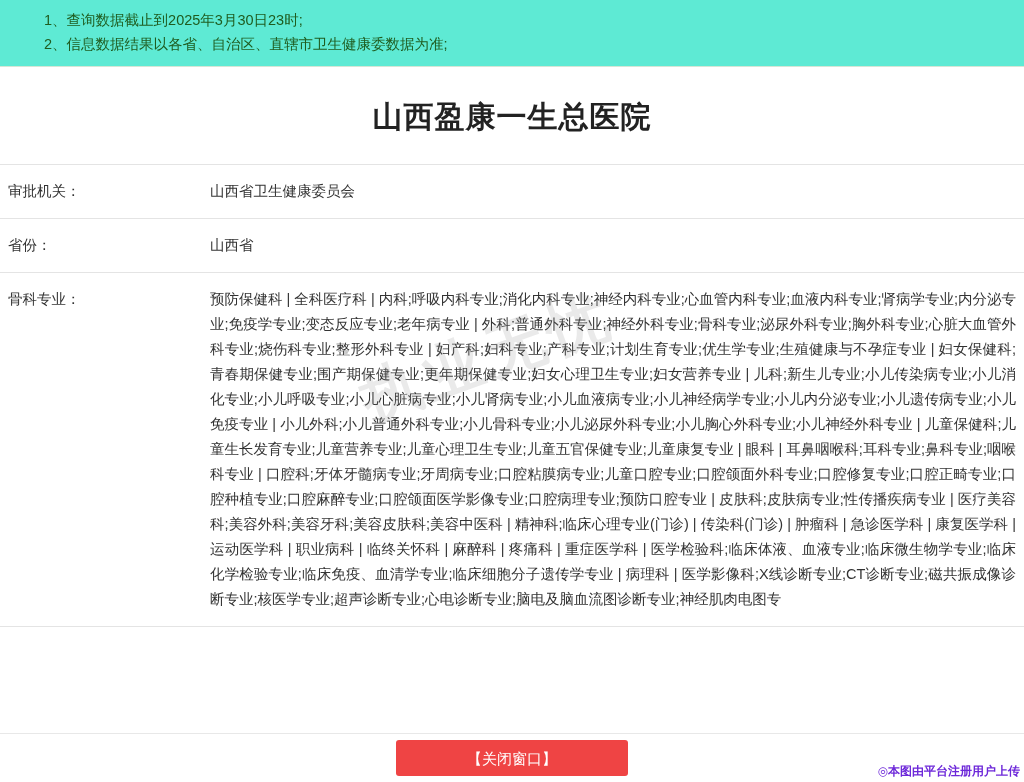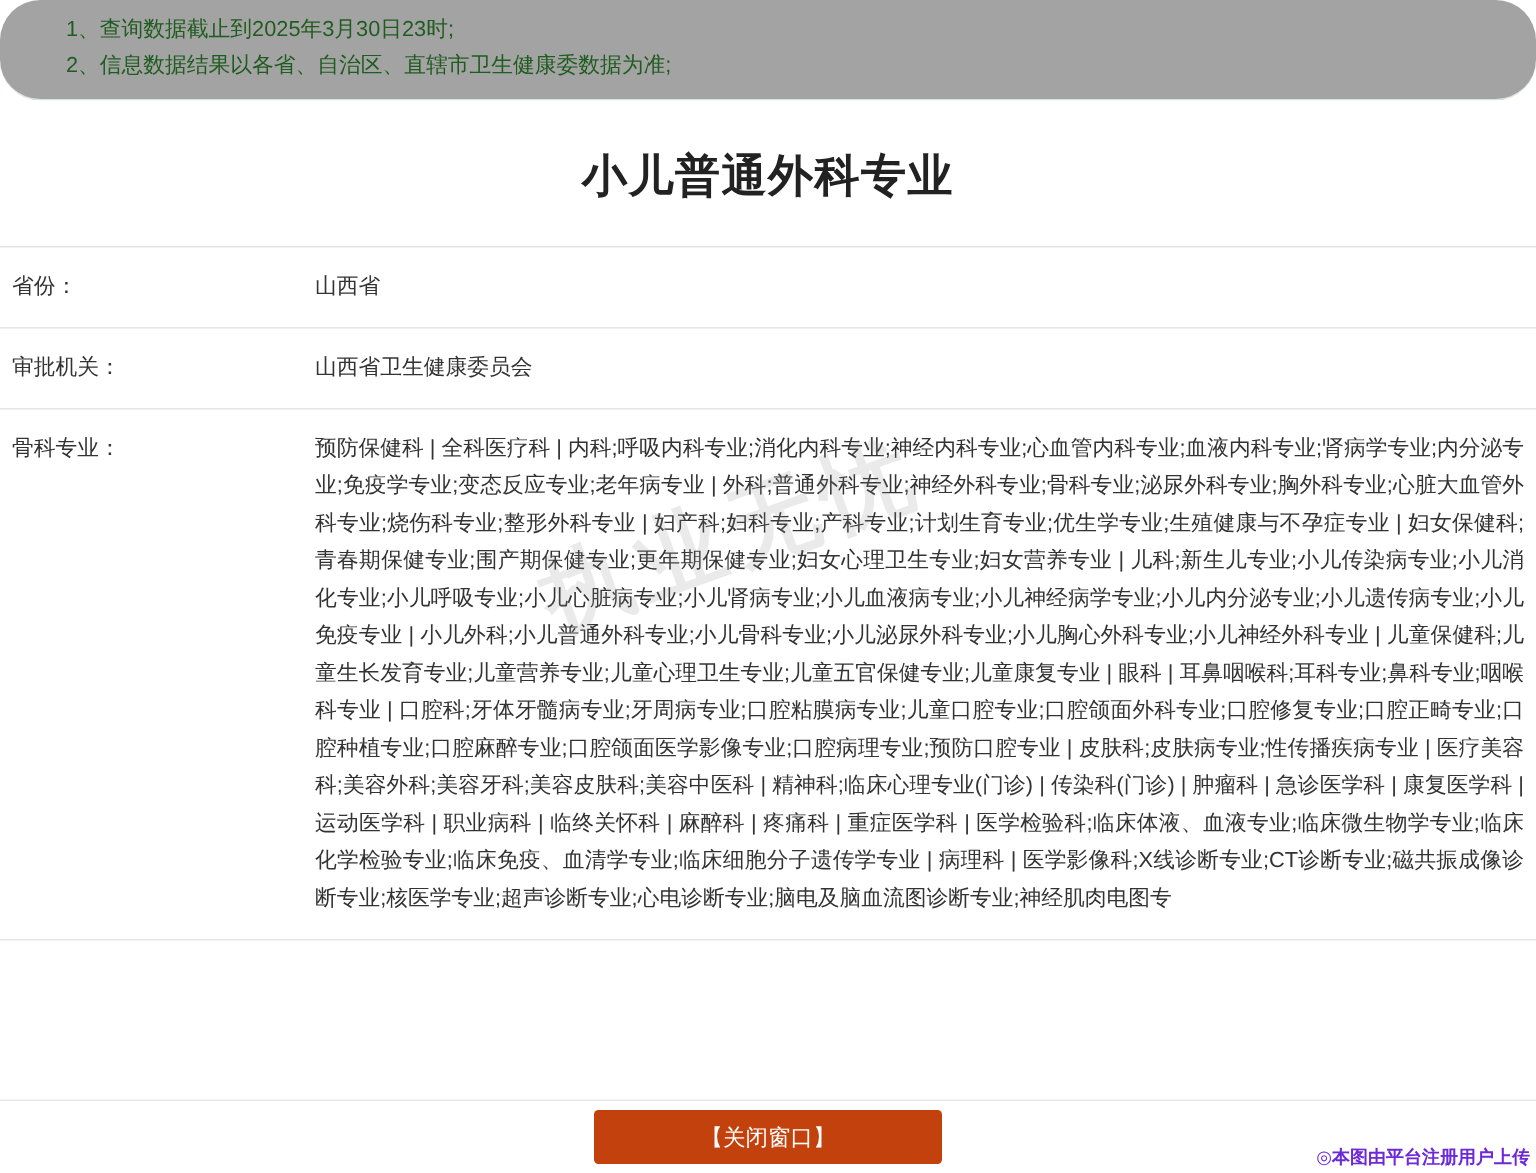--- a/index.html
+++ b/index.html
@@ -10,24 +10,23 @@
     width: 1024px;
     height: 782px;
     background: #ffffff;
     font-family: "Liberation Sans", "DejaVu Sans", sans-serif;
     font-size: 14px;
     color: #333333;
     overflow: hidden;
     position: relative;
   }
   .notice {
-    background: #a3a3a3;
+    background: #5eead4;
     border-bottom: 1px solid #d6e6d6;
     padding: 8px 0 10px 0;
-    border-radius: 27px;
   }
   .notice-item {
     color: #1f5c1f;
     font-size: 14.5px;
     line-height: 22px;
     padding: 1px 0 1px 44px;
     white-space: nowrap;
   }
   .title {
     text-align: center;
@@ -87,21 +86,21 @@
   }
   .close-btn {
     position: absolute;
     left: 50%;
     transform: translateX(-50%);
     top: 6px;
     width: 232px;
     height: 36px;
     line-height: 36px;
     text-align: center;
-    background: #c2410c;
+    background: #ef4444;
     color: #ffffff;
     font-size: 15px;
     border: none;
     border-radius: 3px;
     cursor: pointer;
     font-family: "Liberation Sans", "DejaVu Sans", sans-serif;
   }
   .corner-note {
     position: absolute;
     right: 4px;
@@ -120,33 +119,33 @@
 </head>
 <body>
 
 <div class="notice">
   <div class="notice-item">1、查询数据截止到2025年3月30日23时;</div>
   <div class="notice-item">2、信息数据结果以各省、自治区、直辖市卫生健康委数据为准;</div>
 </div>
 
 <div class="content-scroll">
 
-  <div class="title">小儿普通外科专业</div>
+  <div class="title">山西盈康一生总医院</div>
 
   <div class="watermark">执业无忧</div>
 
   <table class="info">
     <tbody>
         <tr>
+      <td class="label">审批机关：</td>
+      <td class="value">山西省卫生健康委员会</td>
+    </tr>
+    <tr>
       <td class="label">省份：</td>
       <td class="value">山西省</td>
-    </tr>
-    <tr>
-      <td class="label">审批机关：</td>
-      <td class="value">山西省卫生健康委员会</td>
     </tr>
     <tr>
       <td class="label">骨科专业：</td>
       <td class="value subjects">预防保健科 | 全科医疗科 | 内科;呼吸内科专业;消化内科专业;神经内科专业;心血管内科专业;血液内科专业;肾病学专业;内分泌专业;免疫学专业;变态反应专业;老年病专业 | 外科;普通外科专业;神经外科专业;骨科专业;泌尿外科专业;胸外科专业;心脏大血管外科专业;烧伤科专业;整形外科专业 | 妇产科;妇科专业;产科专业;计划生育专业;优生学专业;生殖健康与不孕症专业 | 妇女保健科;青春期保健专业;围产期保健专业;更年期保健专业;妇女心理卫生专业;妇女营养专业 | 儿科;新生儿专业;小儿传染病专业;小儿消化专业;小儿呼吸专业;小儿心脏病专业;小儿肾病专业;小儿血液病专业;小儿神经病学专业;小儿内分泌专业;小儿遗传病专业;小儿免疫专业 | 小儿外科;小儿普通外科专业;小儿骨科专业;小儿泌尿外科专业;小儿胸心外科专业;小儿神经外科专业 | 儿童保健科;儿童生长发育专业;儿童营养专业;儿童心理卫生专业;儿童五官保健专业;儿童康复专业 | 眼科 | 耳鼻咽喉科;耳科专业;鼻科专业;咽喉科专业 | 口腔科;牙体牙髓病专业;牙周病专业;口腔粘膜病专业;儿童口腔专业;口腔颌面外科专业;口腔修复专业;口腔正畸专业;口腔种植专业;口腔麻醉专业;口腔颌面医学影像专业;口腔病理专业;预防口腔专业 | 皮肤科;皮肤病专业;性传播疾病专业 | 医疗美容科;美容外科;美容牙科;美容皮肤科;美容中医科 | 精神科;临床心理专业(门诊) | 传染科(门诊) | 肿瘤科 | 急诊医学科 | 康复医学科 | 运动医学科 | 职业病科 | 临终关怀科 | 麻醉科 | 疼痛科 | 重症医学科 | 医学检验科;临床体液、血液专业;临床微生物学专业;临床化学检验专业;临床免疫、血清学专业;临床细胞分子遗传学专业 | 病理科 | 医学影像科;X线诊断专业;CT诊断专业;磁共振成像诊断专业;核医学专业;超声诊断专业;心电诊断专业;脑电及脑血流图诊断专业;神经肌肉电图专</td>
     </tr>
   </tbody>
     </table>
 
 </div>
 

